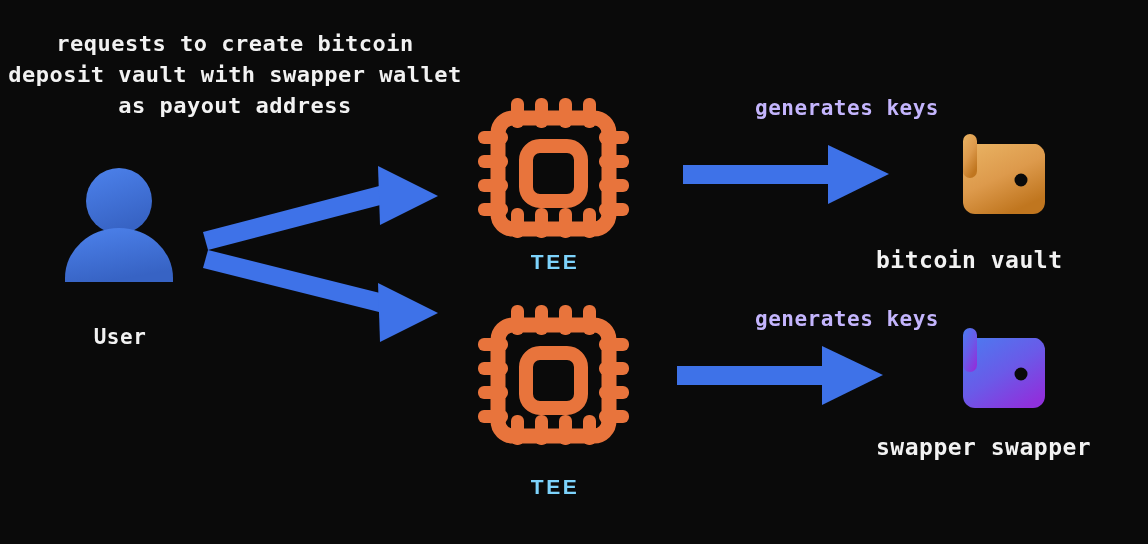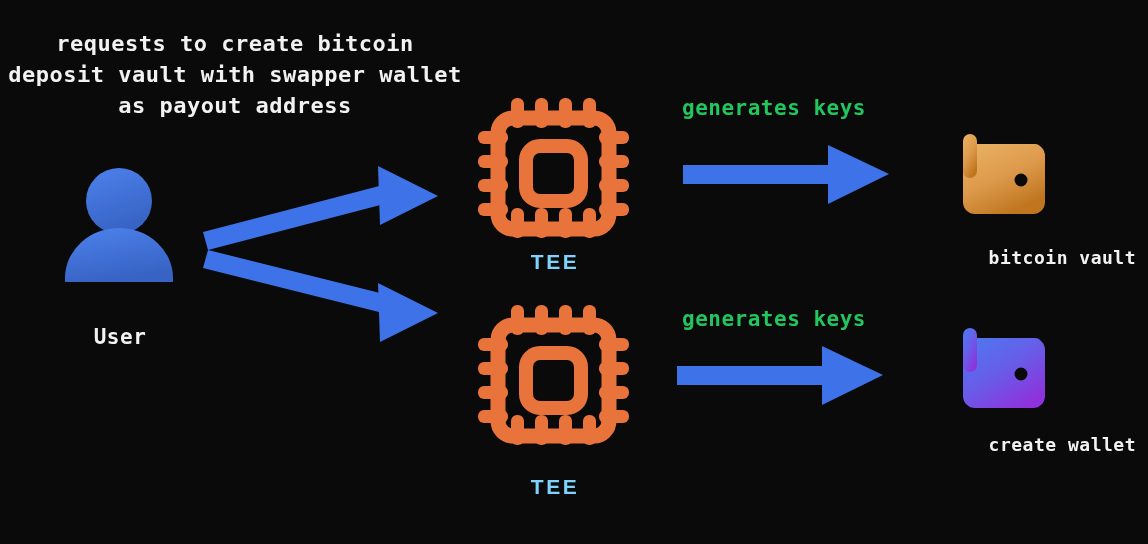--- a/index.html
+++ b/index.html
@@ -52,41 +52,41 @@
     font-size: 21px;
     letter-spacing: 2.5px;
     text-align: center;
     width: 160px;
   }
   #tee-label-top  { left: 475px; top: 250px; }
   #tee-label-bot  { left: 475px; top: 475px; }
 
   .arrow-label {
     position: absolute;
-    color: #22c55e;
+    color: #c4b5fd;
     font-family: "DejaVu Sans Mono", "Liberation Mono", monospace;
     font-weight: 700;
     font-size: 21px;
     letter-spacing: 0.5px;
     white-space: pre;
-    text-align: center;
+    text-align: right;
     width: 330px;
   }
   #gen-keys-top { left: 609px; top: 96px; }
   #gen-keys-bot { left: 609px; top: 307px; }
 
   .wallet-label {
     position: absolute;
     color: #f2f2f2;
     font-family: "DejaVu Sans Mono", "Liberation Mono", monospace;
     font-weight: 700;
-    font-size: 18px;
+    font-size: 23px;
     letter-spacing: 0.5px;
     white-space: pre;
-    text-align: right;
+    text-align: left;
     width: 260px;
   }
   #vault-label   { left: 876px; top: 247px; }
   #swapper-label { left: 876px; top: 434px; }
 
   
   .layer {
     position: absolute;
     left: 0; top: 0;
     width: 1148px;
@@ -225,15 +225,15 @@
   <div class="tee-label" id="tee-label-top">TEE</div>
 
   <div class="tee-label" id="tee-label-bot">TEE</div>
 
   <div class="arrow-label" id="gen-keys-top">generates keys</div>
 
   <div class="arrow-label" id="gen-keys-bot">generates keys</div>
 
   <div class="wallet-label" id="vault-label">bitcoin vault</div>
 
-  <div class="wallet-label" id="swapper-label">create wallet</div>
+  <div class="wallet-label" id="swapper-label">swapper swapper</div>
 
 </div>
 
 </body></html>

